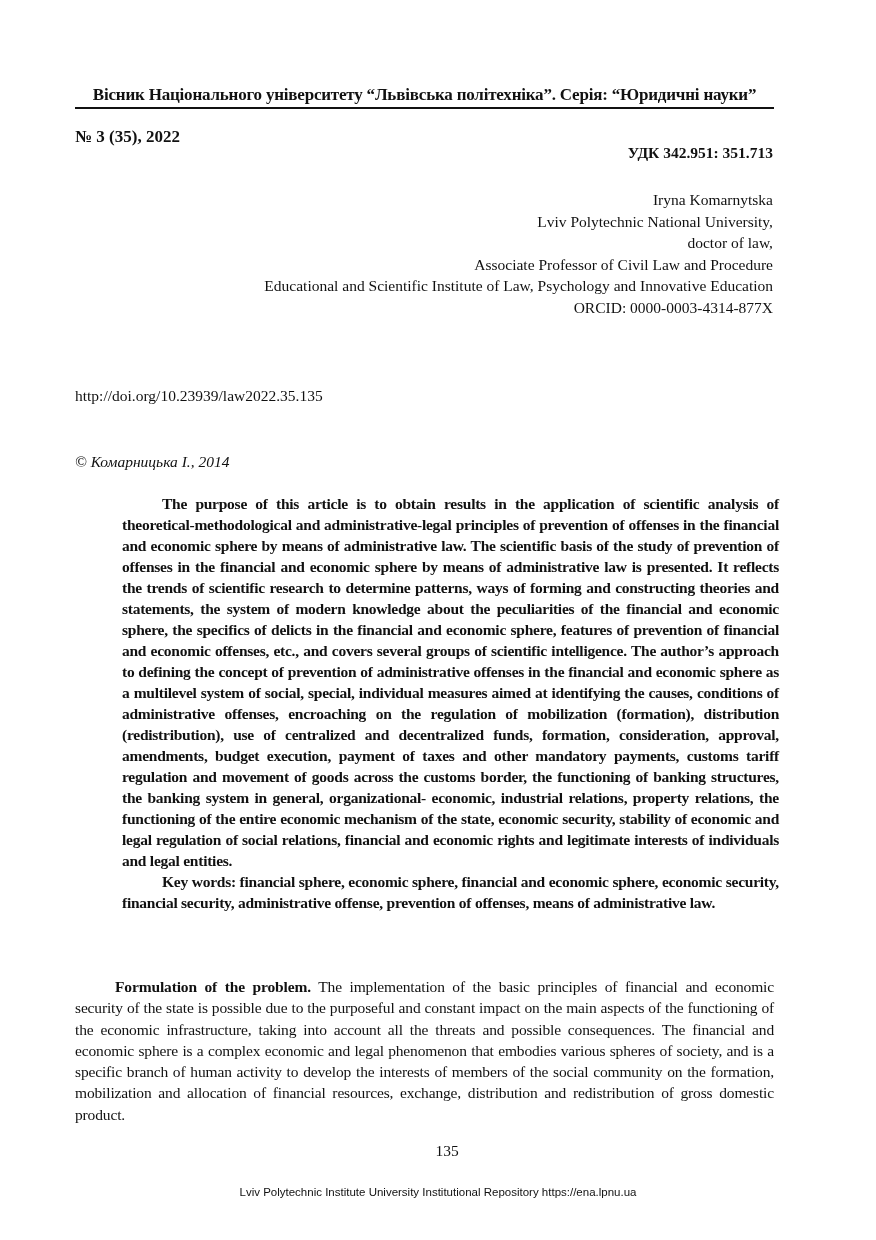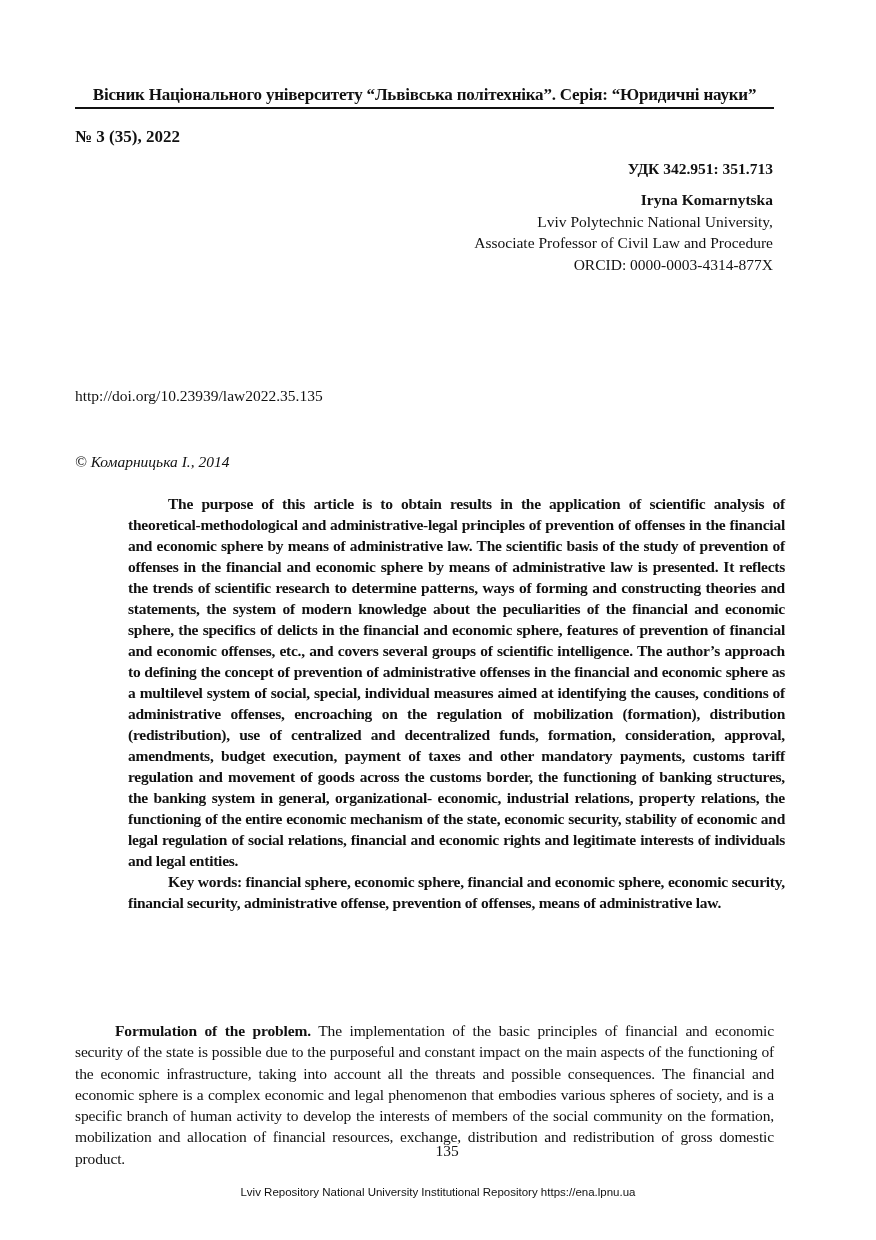--- a/index.html
+++ b/index.html
@@ -4,34 +4,34 @@
 <style>
   html, body { margin: 0; padding: 0; background: #ffffff; }
   body { width: 876px; height: 1240px; position: relative; overflow: hidden; color: #111; }
   .page { position: absolute; left: 0; top: 0; width: 876px; height: 1164px; font-family: "Liberation Serif", serif; }
 
   .journal-header { position: absolute; left: 75px; top: 84px; width: 699px; }
   .journal-title { font-weight: bold; font-size: 17px; text-align: center; line-height: 22px; white-space: nowrap; letter-spacing: -0.2px; }
   .header-rule { height: 0; border-top: 2px solid #111; margin-top: 1px; }
   .issue { font-weight: bold; font-size: 17px; line-height: 24px; margin-top: 16px; }
 
-  .udk { position: absolute; right: 103px; top: 160px; font-weight: bold; font-size: 15.5px; }
+  .udk { position: absolute; right: 103px; top: 144px; font-weight: bold; font-size: 15.5px; }
 
   .author-block { position: absolute; right: 103px; top: 189px; text-align: right; font-size: 15.5px; line-height: 21.5px; }
-  .author-name { font-weight: bold; }
+  .author-name { font-weight: normal; }
 
   .article-title { position: absolute; left: 75px; width: 699px; top: 338px; text-align: center; font-weight: bold; font-size: 20px; line-height: 25.5px; letter-spacing: -0.3px; }
 
   .doi { position: absolute; left: 75px; top: 387px; font-size: 15.5px; }
   .copyright { position: absolute; left: 75px; top: 453px; font-size: 15.5px; font-style: italic; }
 
-  .abstract { position: absolute; left: 128px; width: 657px; top: 493px; font-weight: bold; font-size: 15.5px; line-height: 21px; text-align: justify; letter-spacing: -0.25px; }
+  .abstract { position: absolute; left: 122px; width: 657px; top: 493px; font-weight: bold; font-size: 15.5px; line-height: 21px; text-align: justify; letter-spacing: -0.25px; }
   .abstract p { margin: 0; text-indent: 40px; }
 
-  .body-text { position: absolute; left: 75px; width: 699px; top: 976px; font-size: 15.5px; line-height: 21.3px; text-align: justify; letter-spacing: -0.15px; margin-top: 44px; }
+  .body-text { position: absolute; left: 75px; width: 699px; top: 976px; font-size: 15.5px; line-height: 21.3px; text-align: justify; letter-spacing: -0.15px; }
   .body-text p { margin: 0; text-indent: 40px; }
   .body-text b { font-weight: bold; }
 
   .page-number { position: absolute; left: 0; width: 876px; top: 1142px; text-align: center; font-size: 15.5px; padding-left: 9px; }
   .repository-footer { position: absolute; left: 0; width: 876px; top: 1186px; text-align: center; font-family: "Liberation Sans", sans-serif; font-size: 11.5px; }
 </style>
 </head>
 <body>
 
 <div class="page">
@@ -40,33 +40,35 @@
     <div class="journal-title">Вісник Національного університету “Львівська політехніка”. Серія: “Юридичні науки”</div>
     <div class="header-rule"></div>
     <div class="issue">№ 3 (35), 2022</div>
   </div>
 
   <div class="udk">УДК 342.951: 351.713</div>
 
   <div class="author-block">
     <div class="author-name">Iryna Komarnytska</div>
     <div>Lviv Polytechnic National University,</div>
+    <div>doctor of law,</div>
     <div>Associate Professor of Civil Law and Procedure</div>
+    <div>Educational and Scientific Institute of Law, Psychology and Innovative Education</div>
     <div>ORCID: 0000-0003-4314-877X</div>
   </div>
 
 
   <div class="doi">http://doi.org/10.23939/law2022.35.135</div>
   <div class="copyright">© Комарницька І., 2014</div>
 
   <div class="abstract">
     <p>The purpose of this article is to obtain results in the application of scientific analysis of theoretical-methodological and administrative-legal principles of prevention of offenses in the financial and economic sphere by means of administrative law. The scientific basis of the study of prevention of offenses in the financial and economic sphere by means of administrative law is presented. It reflects the trends of scientific research to determine patterns, ways of forming and constructing theories and statements, the system of modern knowledge about the peculiarities of the financial and economic sphere, the specifics of delicts in the financial and economic sphere, features of prevention of financial and economic offenses, etc., and covers several groups of scientific intelligence. The author’s approach to defining the concept of prevention of administrative offenses in the financial and economic sphere as a multilevel system of social, special, individual measures aimed at identifying the causes, conditions of administrative offenses, encroaching on the regulation of mobilization (formation), distribution (redistribution), use of centralized and decentralized funds, formation, consideration, approval, amendments, budget execution, payment of taxes and other mandatory payments, customs tariff regulation and movement of goods across the customs border, the functioning of banking structures, the banking system in general, organizational- economic, industrial relations, property relations, the functioning of the entire economic mechanism of the state, economic security, stability of economic and legal regulation of social relations, financial and economic rights and legitimate interests of individuals and legal entities.</p>
     <p>Key words: financial sphere, economic sphere, financial and economic sphere, economic security, financial security, administrative offense, prevention of offenses, means of administrative law.</p>
   </div>
 
   <div class="body-text">
     <p><b>Formulation of the problem.</b><span> The implementation of the basic principles of financial and economic security of the state is possible due to the purposeful and constant impact on the main aspects of the functioning of the economic infrastructure, taking into account all the threats and possible consequences. The financial and economic sphere is a complex economic and legal phenomenon that embodies various spheres of society, and is a specific branch of human activity to develop the interests of members of the social community on the formation, mobilization and allocation of financial resources, exchange, distribution and redistribution of gross domestic product.</span></p>
   </div>
 
   <div class="page-number">135</div>
-  <div class="repository-footer">Lviv Repository National University Institutional Repository https://ena.lpnu.ua</div>
+  <div class="repository-footer">Lviv Polytechnic Institute University Institutional Repository https://ena.lpnu.ua</div>
 
 </div>
 
 </body></html>

